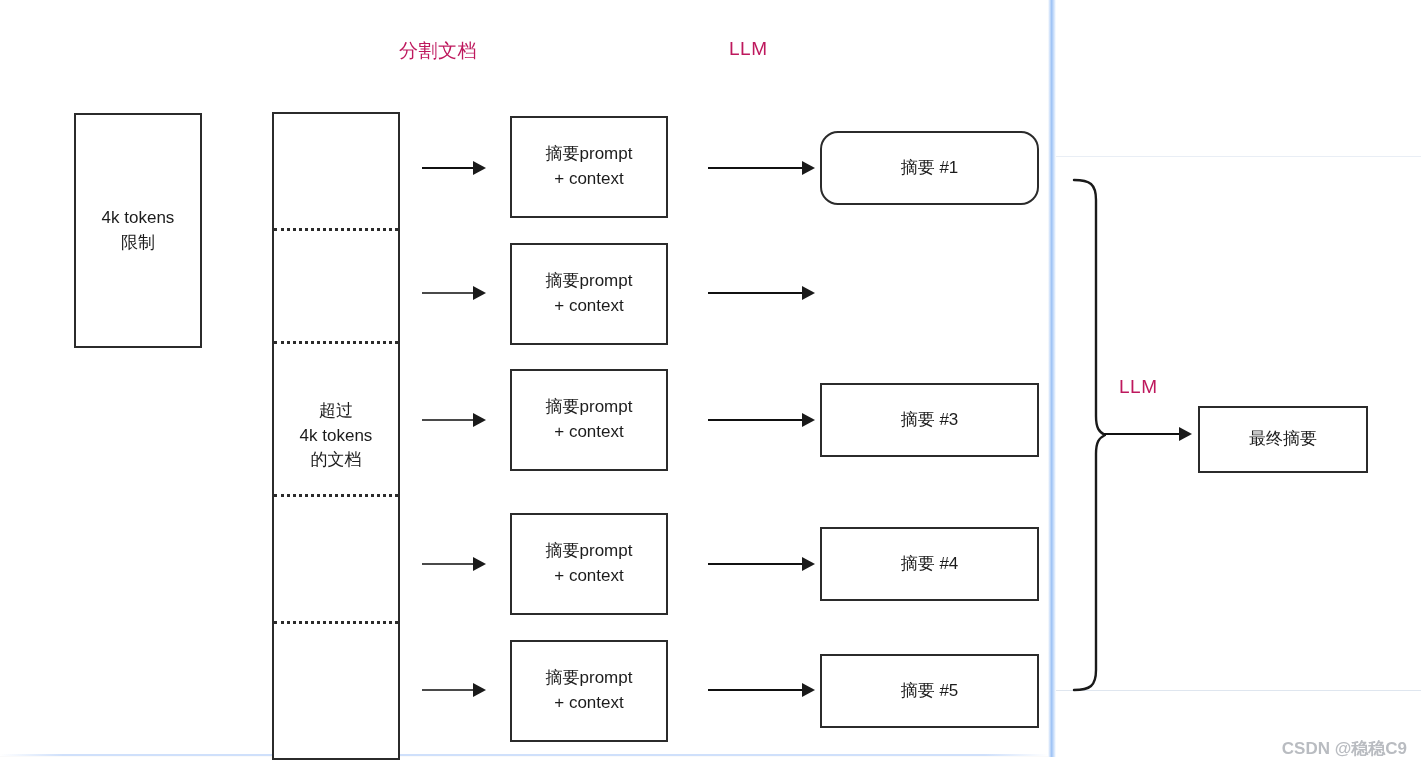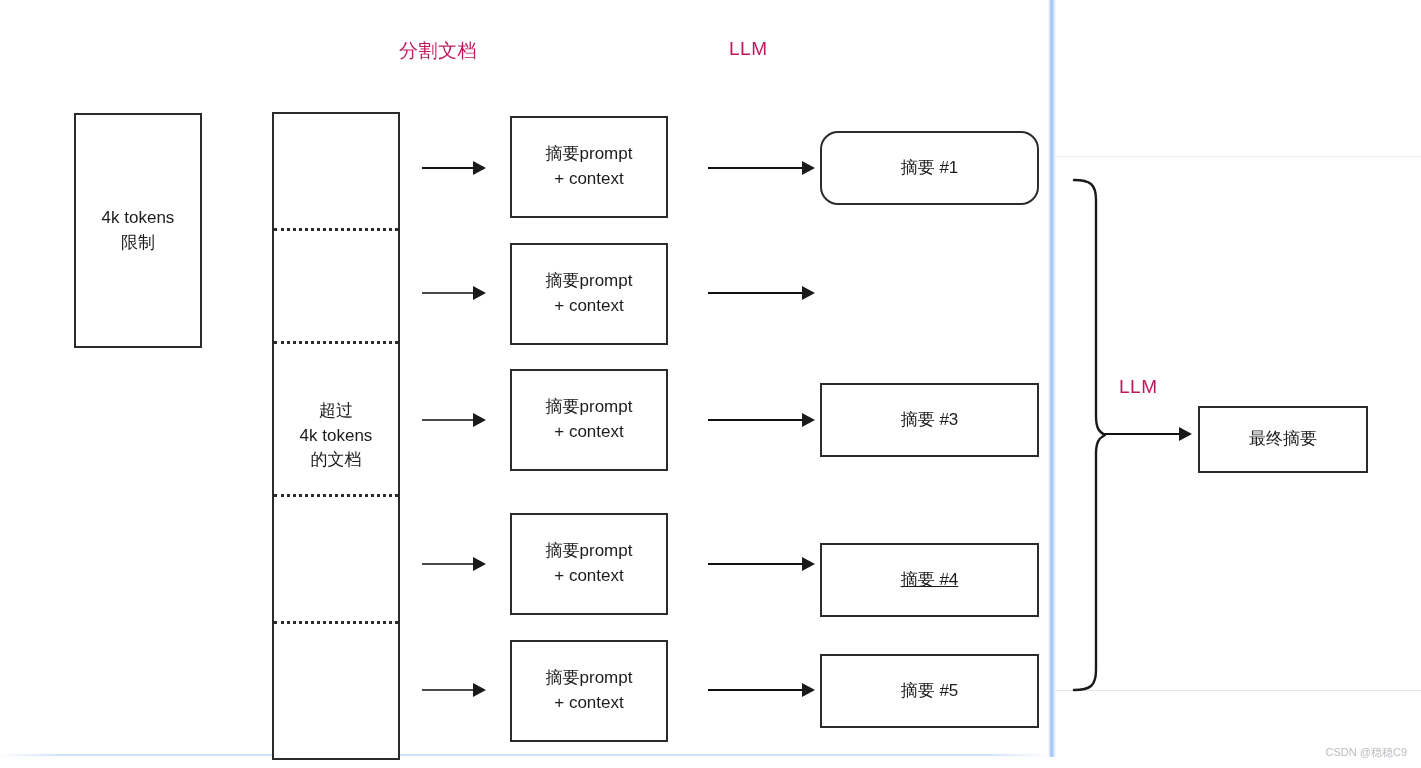--- a/index.html
+++ b/index.html
@@ -123,23 +123,24 @@
     left: 1072px; top: 178px;
     width: 34px; height: 514px;
   }
   .brace svg { display: block; }
 
   
   .watermark {
     position: absolute;
     right: 14px;
     bottom: 8px;
-    font-size: 11px;
+    font-size: 17px;
     color: #b9bcc1;
     white-space: nowrap;
+    font-weight: bold;
   }
 </style>
 </head>
 <body>
 
 <div id="canvas">
 
   <div class="panel-left"></div>
   <div class="panel-divider"></div>
   <div class="panel-right-top-edge"></div>
@@ -179,21 +180,21 @@
 + context</div>
 
   <div class="arrow dark" style="left:708px; top:167px; width:105px;"></div>
   <div class="arrow dark" style="left:708px; top:292px; width:105px;"></div>
   <div class="arrow dark" style="left:708px; top:419px; width:105px;"></div>
   <div class="arrow dark" style="left:708px; top:563px; width:105px;"></div>
   <div class="arrow dark" style="left:708px; top:689px; width:105px;"></div>
 
   <div class="box summary" style="top:131px;border-radius:18px;">摘要 #1</div>
   <div class="box summary" style="top:383px;">摘要 #3</div>
-  <div class="box summary" style="top:543px;text-decoration:underline;">摘要 #4</div>
+  <div class="box summary" style="top:527px;">摘要 #4</div>
   <div class="box summary" style="top:654px;">摘要 #5</div>
 
   <div class="brace">
     <svg width="34" height="514" viewBox="0 0 34 514" fill="none" xmlns="http://www.w3.org/2000/svg">
       <path d="M2 2 C 18 2, 24 6, 24 22 L 24 238 C 24 250, 27 254, 33 257 C 27 260, 24 264, 24 276 L 24 492 C 24 508, 18 512, 2 512" stroke="#1a1a1a" stroke-width="2.4" fill="none" stroke-linecap="round" stroke-linejoin="round"></path>
     </svg>
   </div>
 
   <div class="col-label" style="left:1119px; top:376px;">LLM</div>
 

